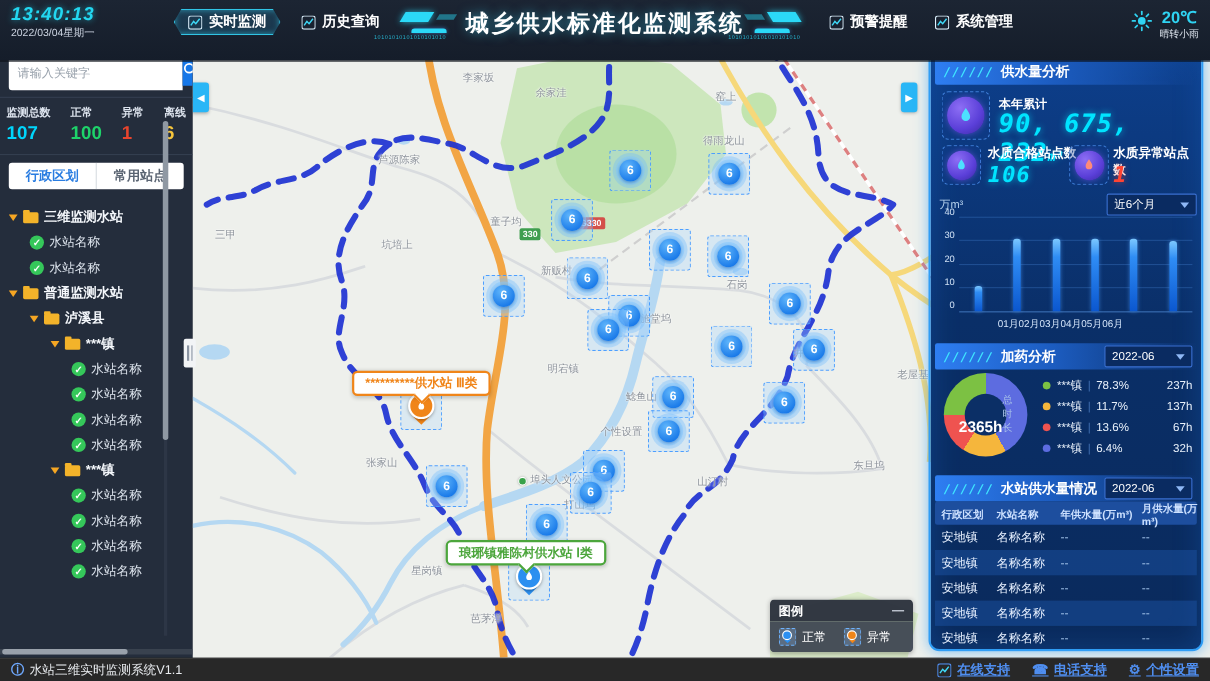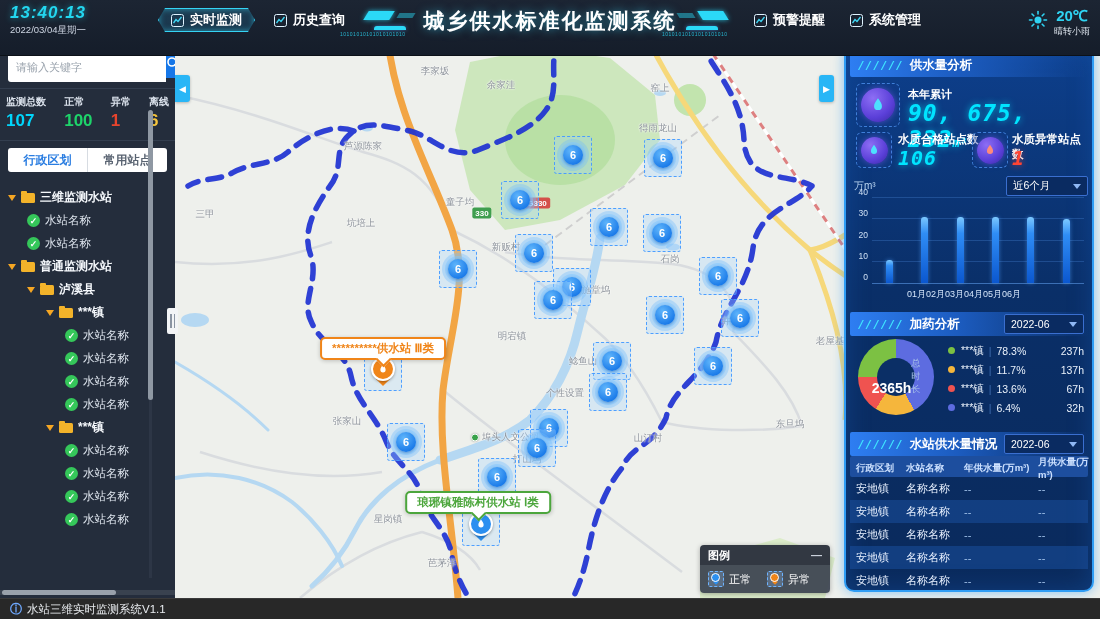--- a/index.html
+++ b/index.html
@@ -789,15 +789,34 @@
           <span class="dash">--</span>
         </div>
       </div>
   </section>
 
   <footer class="ftr">
     <div class="ver">
       <span class="info-i">ⓘ</span>
       <span>水站三维实时监测系统V1.1</span>
     </div>
+    <div class="flinks" id="flinks">
+        <div class="flink">
+          <span class="fico">
+            <svg width="13" height="13" viewBox="0 0 13 13">
+              <rect x="0.5" y="0.5" width="12" height="12" rx="2" fill="none" stroke="#4f8ef0"></rect>
+              <polyline points="2.5,9 5,5.5 7,7.5 10.5,3" fill="none" stroke="#3fd9f7" stroke-width="1.3"></polyline>
+            </svg>
+          </span>
+          <span>在线支持</span>
+        </div>
+        <div class="flink">
+          <span class="fico">☎</span>
+          <span>电话支持</span>
+        </div>
+        <div class="flink">
+          <span class="fico">⚙</span>
+          <span>个性设置</span>
+        </div>
+      </div>
   </footer>
 
 </div>
 
 </body></html>

